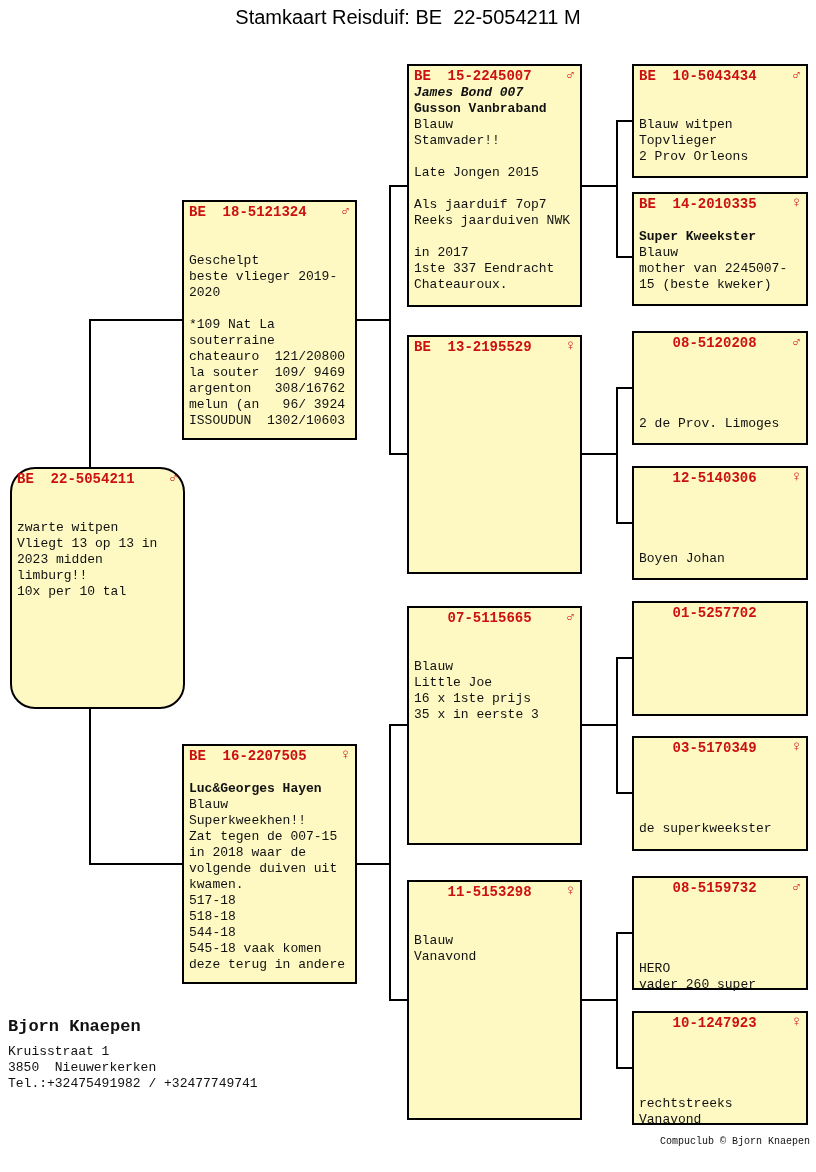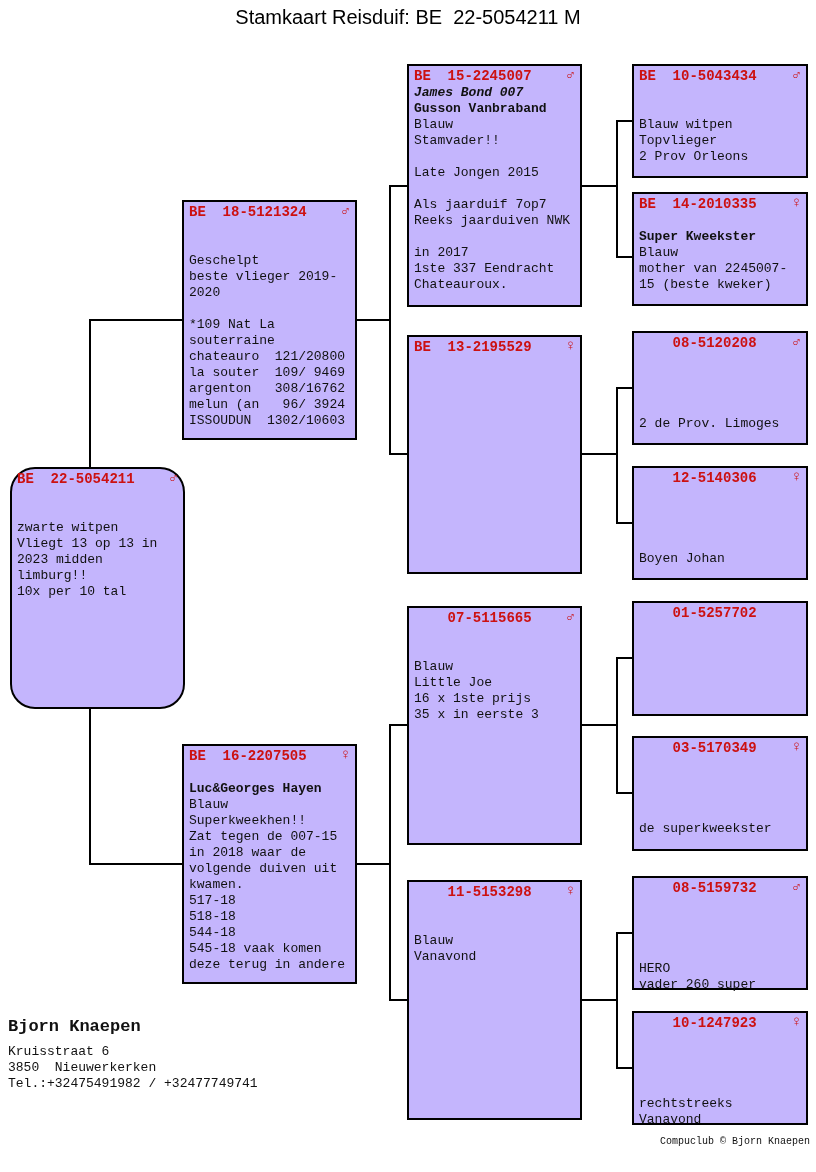--- a/index.html
+++ b/index.html
@@ -14,21 +14,21 @@
   .page-title {
     position: absolute; top: 4px; left: 0; width: 100%;
     text-align: center;
     font-family: "Liberation Sans", sans-serif;
     font-size: 20px; line-height: 26px; color: #000;
     white-space: pre;
   }
   .box {
     position: absolute;
     border: 2px solid #000;
-    background: #c4b5fd;
+    background: #fef9c3;
     box-sizing: border-box;
   }
   .box-header {
     display: flex; justify-content: space-between; align-items: flex-start;
     padding: 2px 5px 0 5px;
     font-family: "Liberation Mono", monospace;
     font-weight: bold; font-size: 14px; line-height: 17px;
     color: #cc1111;
     white-space: pre;
   }
@@ -289,16 +289,16 @@
 <div class="line vline" style="left:616px; top:657px; height:137px;"></div>
 <div class="line hline" style="left:616px; top:657px; width:16px;"></div>
 <div class="line hline" style="left:616px; top:792px; width:16px;"></div>
 
 <div class="line hline" style="left:582px; top:999px; width:35px;"></div>
 <div class="line vline" style="left:616px; top:932px; height:137px;"></div>
 <div class="line hline" style="left:616px; top:932px; width:16px;"></div>
 <div class="line hline" style="left:616px; top:1067px; width:16px;"></div>
 
 <div class="owner-name">Bjorn Knaepen</div>
-<div class="owner-line" style="top:1044px;">Kruisstraat 6</div>
+<div class="owner-line" style="top:1044px;">Kruisstraat 1</div>
 <div class="owner-line" style="top:1060px;">3850  Nieuwerkerken</div>
 <div class="owner-line" style="top:1076px;">Tel.:+32475491982 / +32477749741</div>
 <div class="credit">Compuclub © Bjorn Knaepen</div>
 
 </body></html>

